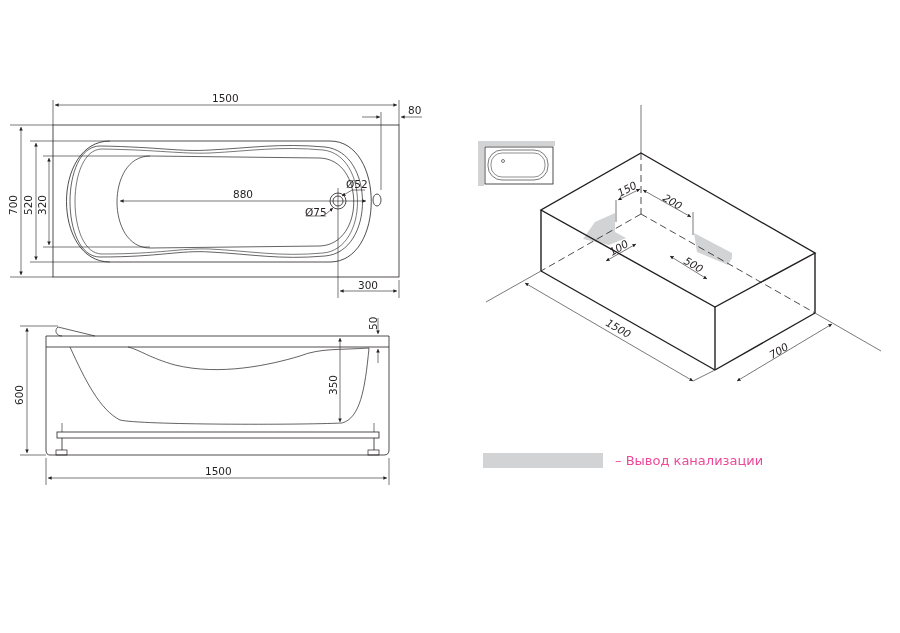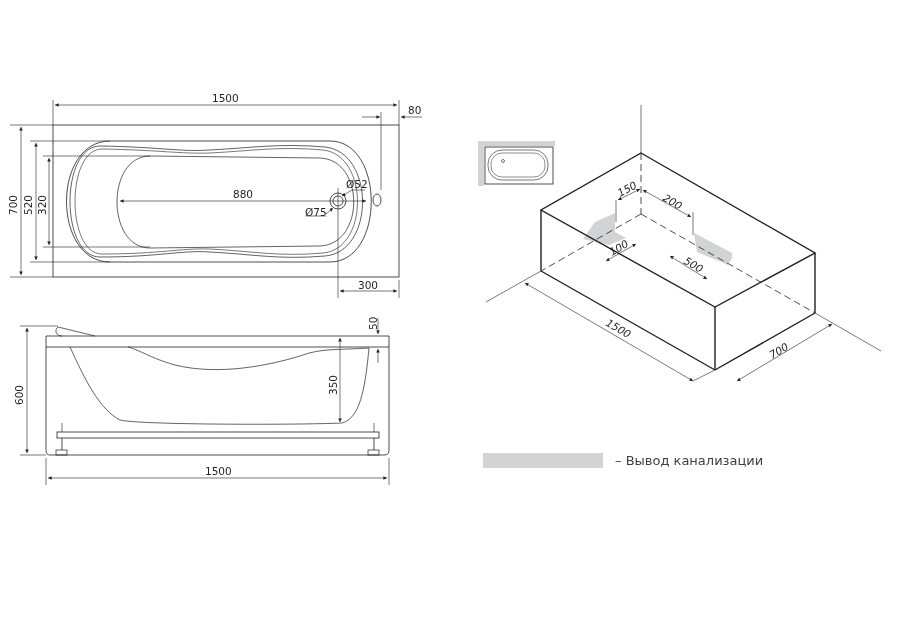--- a/index.html
+++ b/index.html
@@ -2,21 +2,21 @@
 <html><head>
 <meta charset="utf-8">
 <style>
   html, body { margin:0; padding:0; background:#ffffff; }
   body { width:900px; height:633px; position:relative; overflow:hidden; font-family:"DejaVu Sans", sans-serif; }
   svg { position:absolute; left:0; top:0; }
   .dim { font-family:"DejaVu Sans", sans-serif; font-size:10.5px; fill:#231f20; }
   .ln { stroke:#231f20; fill:none; }
   .legend { position:absolute; left:483px; top:453px; display:flex; align-items:center; }
   .legend-swatch { width:120px; height:15px; background:#d2d3d5; }
-  .legend-text { margin-left:12px; font-family:"DejaVu Sans", sans-serif; font-size:13px; color:#404040; }
+  .legend-text { margin-left:12px; font-family:"DejaVu Sans", sans-serif; font-size:13px; color:#ec4899; }
 </style>
 </head>
 <body>
 
 <svg width="900" height="633" viewBox="0 0 900 633">
   <defs>
     <marker id="ar" viewBox="0 0 6 6" refX="6" refY="3" markerWidth="6" markerHeight="6" orient="auto-start-reverse">
       <path d="M0,0 L6,3 L0,6 z" fill="#231f20"></path>
     </marker>
   </defs>

